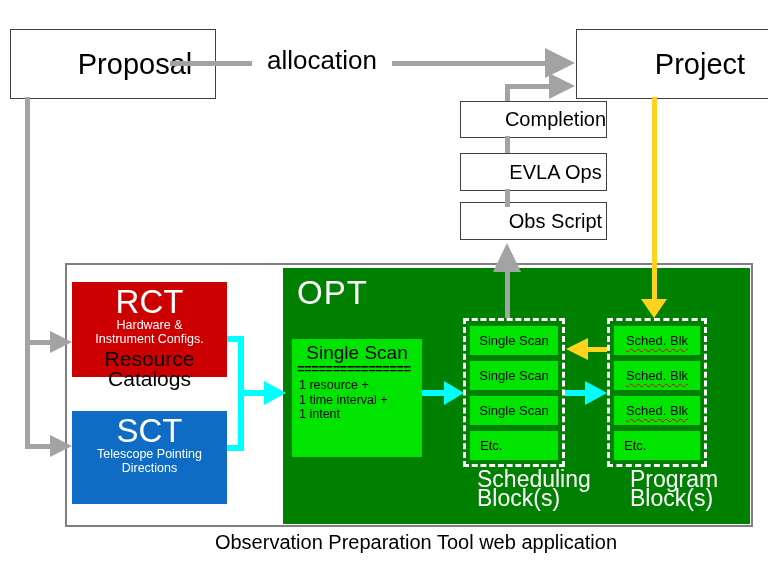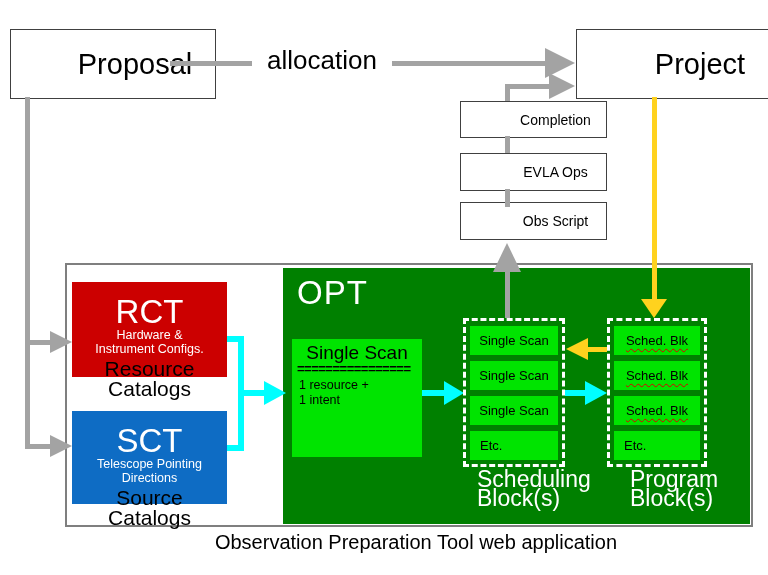--- a/index.html
+++ b/index.html
@@ -6,34 +6,34 @@
   #page{
     position:relative;width:768px;height:575px;background:#ffffff;overflow:hidden;
     font-family:"Liberation Sans","DejaVu Sans",sans-serif;color:#000;
   }
   
   .wbox{
     position:absolute;background:#ffffff;border:1.5px solid #404040;
     display:flex;align-items:center;justify-content:center;text-align:center;padding-left:44px;
   }
   .bigtext{font-size:29px;}
-  .smalltext{font-size:14px;text-align:right;}
+  .smalltext{font-size:20px;text-align:right;}
   
   .gline{position:absolute;background:#a3a3a3;}
   .yline{position:absolute;background:#ffd21e;}
   .cline{position:absolute;background:#00ffff;}
   .arr{position:absolute;width:0;height:0;}
   
   #outer{position:absolute;left:65px;top:263px;width:688px;height:264px;background:#fff;border:2px solid #7f7f7f;box-sizing:border-box;}
   #optbox{position:absolute;left:283px;top:268px;width:467px;height:256px;background:#008000;}
   #opt-title{position:absolute;left:297px;top:274px;font-size:33px;color:#ffffff;letter-spacing:1px;}
   
   #rct{position:absolute;left:72px;top:282px;width:155px;height:95px;background:#cc0000;text-align:center;color:#fff;}
   #sct{position:absolute;left:72px;top:411px;width:155px;height:93px;background:#0e6cc4;text-align:center;color:#fff;}
-  .cat-title{font-size:33px;line-height:34px;margin-top:13px;}
+  .cat-title{font-size:33px;line-height:34px;margin-top:3px;}
   .cat-sub{font-size:12.5px;line-height:13.5px;white-space:pre-line;}
   .cat-foot{font-size:21px;line-height:20px;color:#000;margin-top:3px;}
   
   #singlescan{position:absolute;left:292px;top:339px;width:130px;height:118px;background:#00e400;box-sizing:border-box;padding:3px 0 0 0;}
   #ss-title{font-size:19px;text-align:center;line-height:22px;}
   #ss-div{font-size:13px;font-weight:bold;line-height:10px;padding-left:5px;letter-spacing:-0.5px;overflow:hidden;white-space:nowrap;}
   .ss-item{font-size:12.5px;line-height:14.5px;padding-left:7px;white-space:nowrap;}
   #ss-list{margin-top:4px;}
   
   .dashedbox{position:absolute;border:3px dashed #ffffff;box-sizing:border-box;
@@ -93,40 +93,40 @@
     <div class="cat-title">RCT</div>
     <div class="cat-sub">Hardware &amp;
 Instrument Configs.</div>
     <div class="cat-foot">Resource Catalogs</div>
   </div>
 
   <div id="sct">
     <div class="cat-title">SCT</div>
     <div class="cat-sub">Telescope Pointing
 Directions</div>
-    <div class="cat-foot">Source Catalogs</div>
   </div>
 
   <div class="gline" style="left:25px;top:97px;width:5px;height:350px;"></div>
   <div class="gline" style="left:25px;top:340px;width:25px;height:5px;"></div>
   <div class="arr" style="left:50px;top:331px;border:11px solid transparent;border-right:0;border-left:22px solid #a3a3a3;"></div>
   <div class="gline" style="left:25px;top:444px;width:25px;height:5px;"></div>
   <div class="arr" style="left:50px;top:435px;border:11px solid transparent;border-right:0;border-left:22px solid #a3a3a3;"></div>
 
   <div class="cline" style="left:227px;top:336px;width:16px;height:6px;"></div>
   <div class="cline" style="left:238px;top:336px;width:6px;height:115px;"></div>
   <div class="cline" style="left:227px;top:445px;width:16px;height:6px;"></div>
   <div class="cline" style="left:238px;top:390px;width:28px;height:6px;"></div>
   <div class="arr" style="left:264px;top:381px;border:12px solid transparent;border-right:0;border-left:22px solid #00ffff;"></div>
 
   <div id="singlescan">
     <div id="ss-title">Single Scan</div>
     <div id="ss-div">================</div>
     <div id="ss-list">
       <div class="ss-item">1 resource +</div>
+      <div class="ss-item">1 time interval +</div>
       <div class="ss-item">1 intent</div>
     </div>
   </div>
 
   <div class="cline" style="left:422px;top:390px;width:22px;height:6px;"></div>
   <div class="arr" style="left:444px;top:381px;border:12px solid transparent;border-right:0;border-left:20px solid #00ffff;"></div>
 
   <div id="schedblk" class="dashedbox">
     <div class="greenitem">Single Scan</div>
     <div class="greenitem">Single Scan</div>

